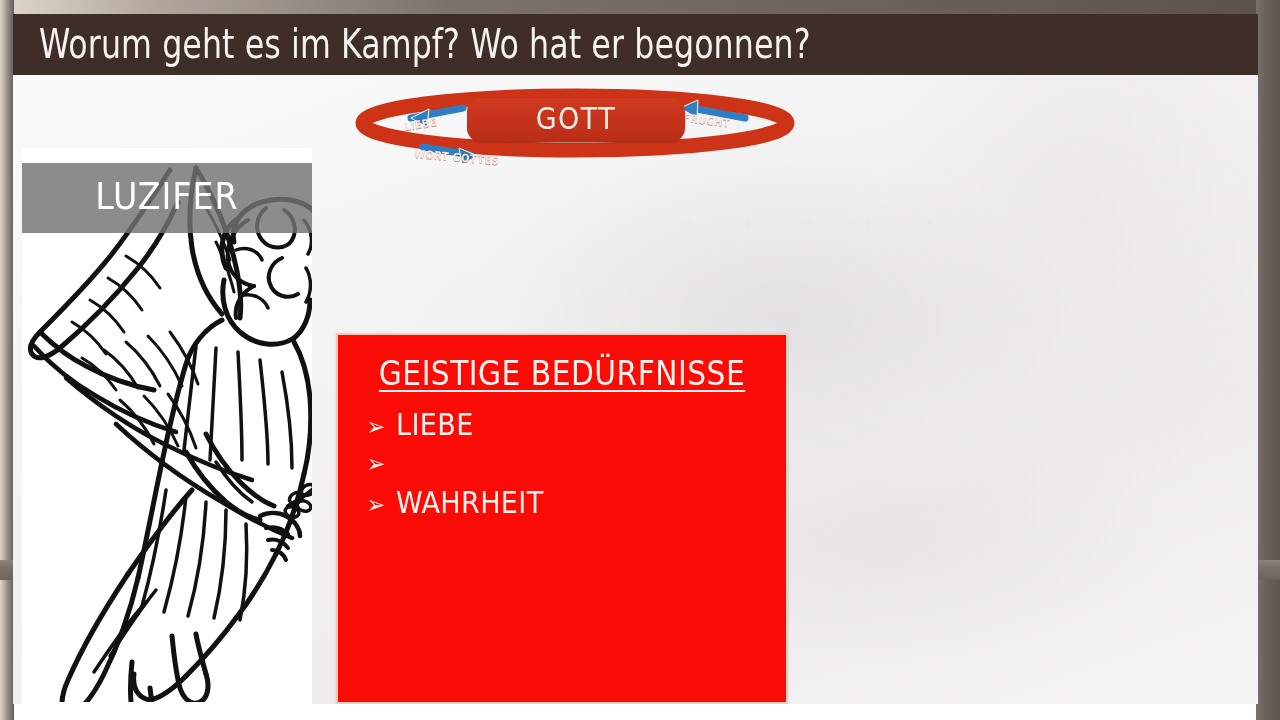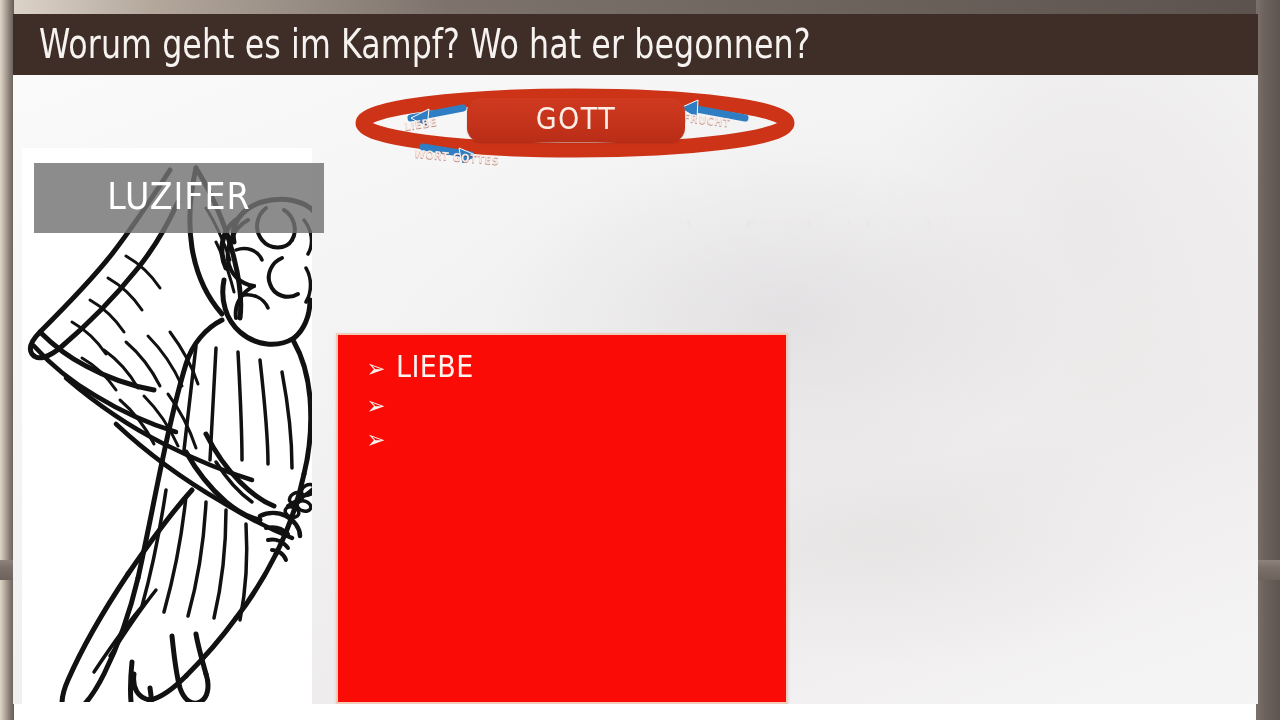--- a/index.html
+++ b/index.html
@@ -127,21 +127,20 @@
     width: 294px;
     height: 552px;
   }
   #luzifer-band {
     position: absolute;
     left: 9px;
     top: 149px;
     width: 290px;
     height: 70px;
     background: rgba(115,115,115,0.82);
-    margin-left: 12px;
   }
   #luzifer-label {
     position: absolute;
     left: 0; right: 0;
     top: 50%;
     transform: translateY(-54%);
     text-align: center;
     color: #ffffff;
     font-family: "Liberation Sans Narrow", "DejaVu Sans Condensed", "Liberation Sans", sans-serif;
     font-size: 37px;
@@ -377,28 +376,30 @@
       </svg>
       <div class="ring-label" id="label-liebe">LIEBE</div>
       <div class="ring-label" id="label-wort">WORT GOTTES</div>
       <div class="ring-label" id="label-frucht">FRUCHT</div>
       <div id="gott-box">
         <div id="gott-text">GOTT</div>
       </div>
     </div>
 
     <div id="needs-box">
+      <div id="needs-heading">GEISTIGE BEDÜRFNISSE</div>
       <ul id="needs-list">
         <li>
           <span class="bullet-arrow">➢</span>
           <span>LIEBE</span>
         </li>
         <li>
           <span class="bullet-arrow">➢</span>
         </li>
         <li>
           <span class="bullet-arrow">➢</span>
+          <span>WAHRHEIT</span>
         </li>
       </ul>
     </div>
 
   </div>
 </div>
 
 </body></html>

